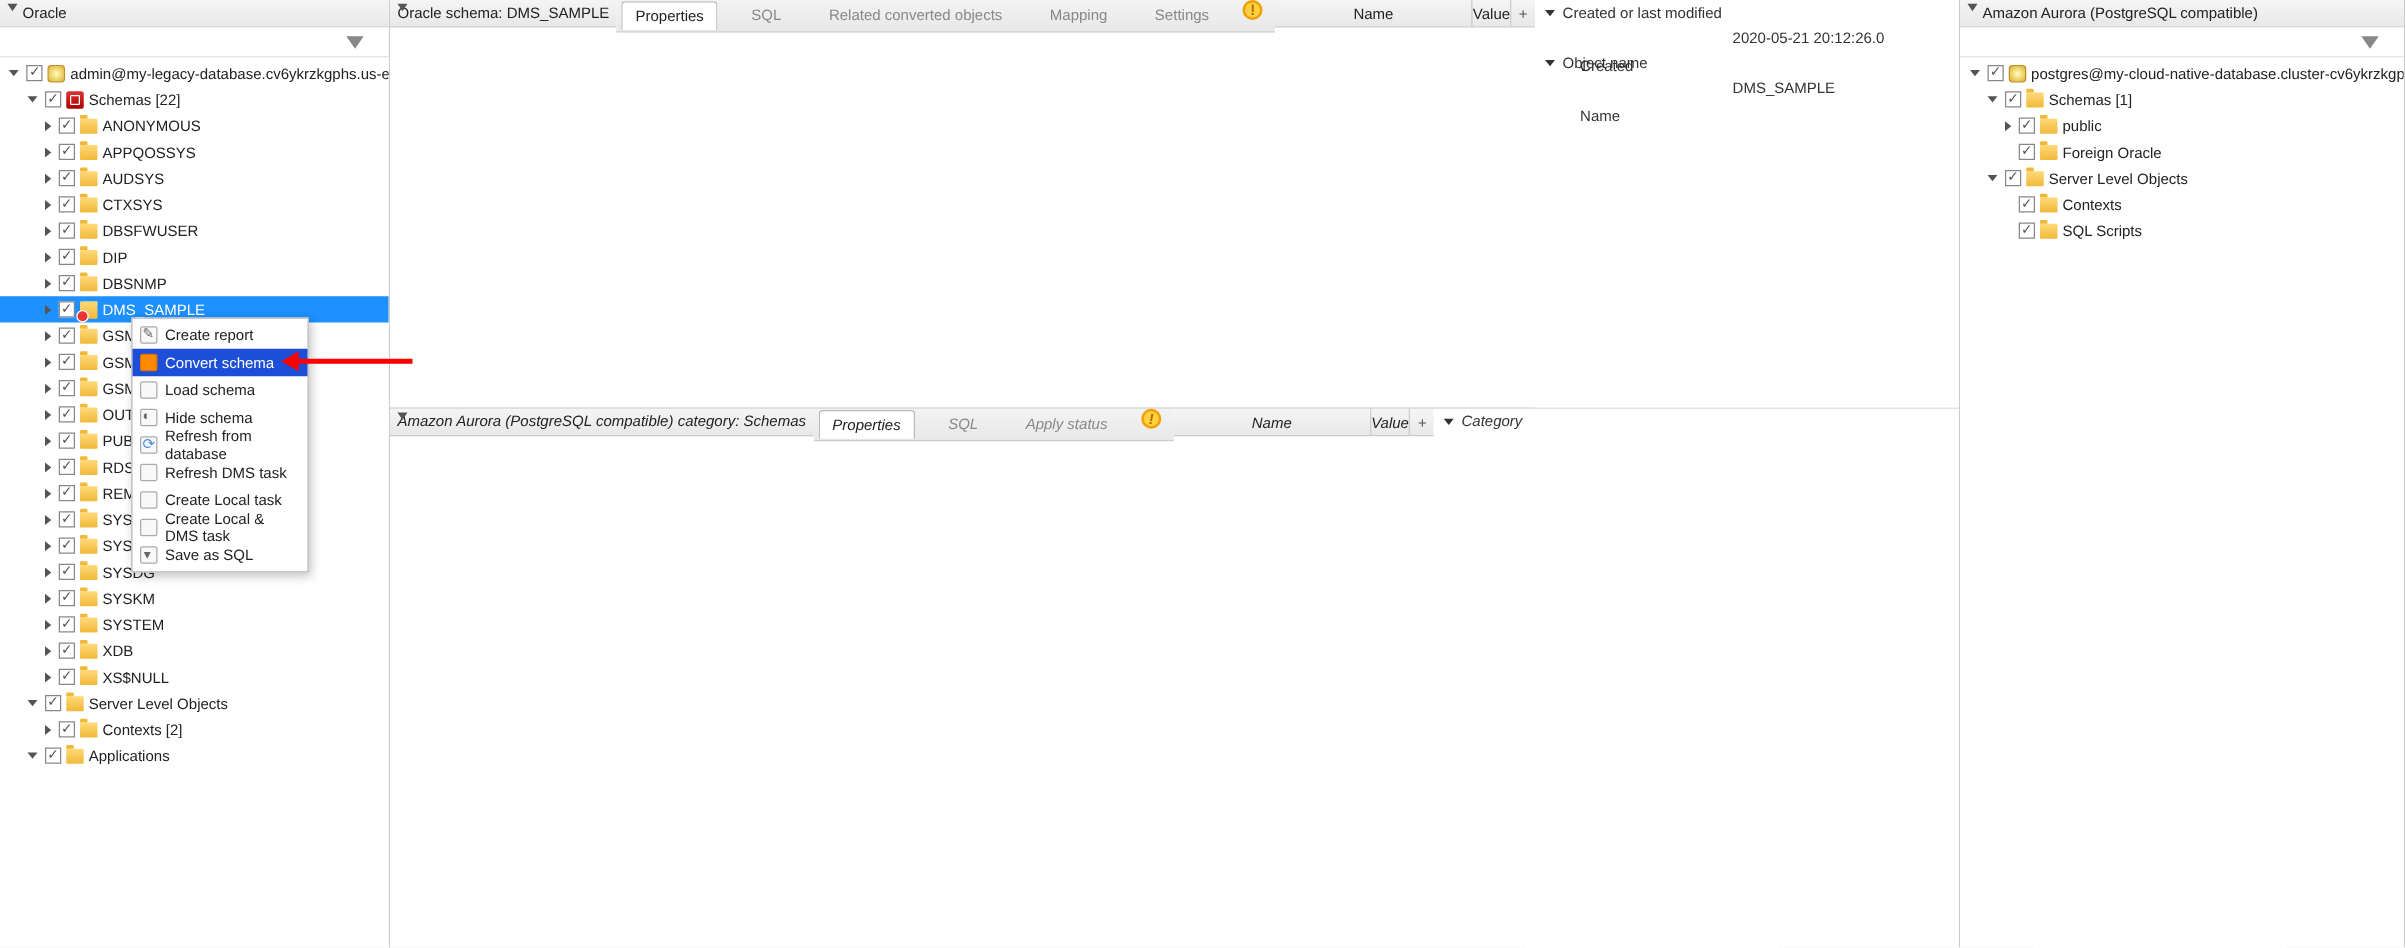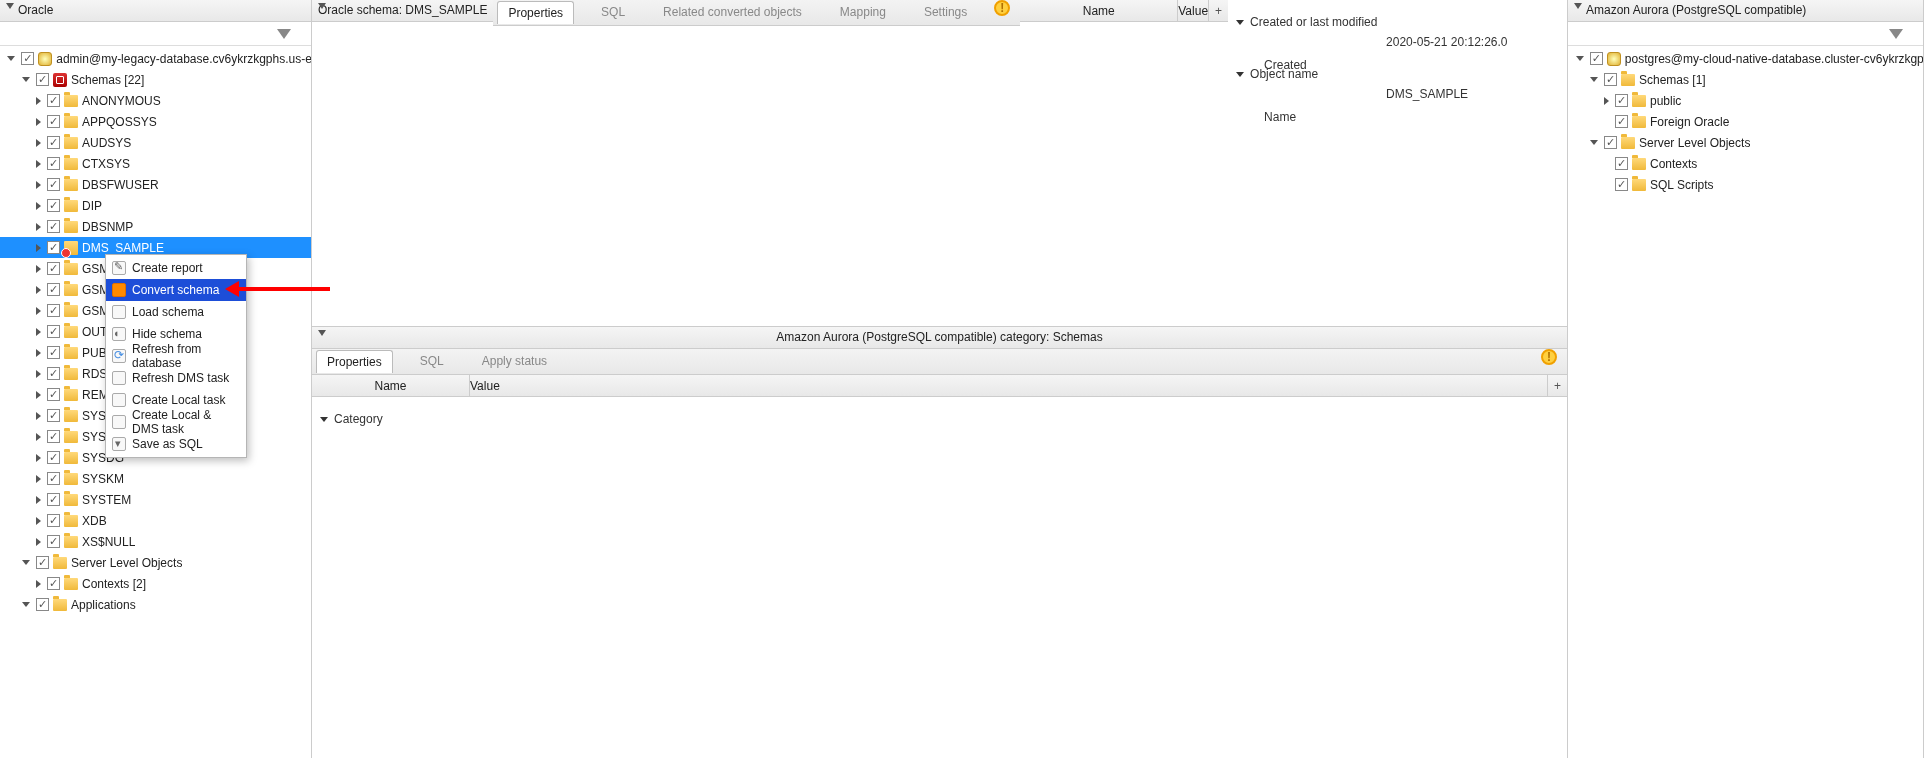--- a/index.html
+++ b/index.html
@@ -15,21 +15,21 @@
   }
   .panel {
     display: flex;
     flex-direction: column;
     background: #fff;
     border-right: 1px solid #ccc;
   }
   .panel-left { width: 312px; flex: 0 0 312px; }
   .panel-center { flex: 1; display: flex; flex-direction: column; }
   .panel-center-top { height: 327px; display:flex; flex-direction:row; border-bottom:1px solid #ccc;}
-  .panel-center-bottom { flex:1; display:flex; flex-direction:column;}
+  .panel-center-bottom { flex:1; display:flex; flex-direction:row;font-style:italic;}
   .panel-right { width: 356px; flex: 0 0 356px; }
 
   .panel-header {
     background: linear-gradient(#f5f5f5,#e8e8e8);
     border-bottom: 1px solid #ccc;
     padding: 3px 6px;
     font-size: 12px;
     color: #222;
     display:flex;
     align-items:flex-start;
@@ -169,21 +169,21 @@
     font-size:12px;
     color:#222;
   }
   .gh-name{width:158px;border-right:1px solid #ccc;text-align:center;line-height:22px;}
   .gh-val{flex:1;text-align:left;line-height:22px;}
   .gh-add{width:20px;border-left:1px solid #ccc;text-align:center;line-height:22px;color:#555;}
   .prop-body{flex:1;background:#fff;overflow:hidden;}
   .prop-row{display:flex;height:20px;align-items:center;font-size:12px;}
   .prop-row .k{width:158px;padding-left:22px;}
   .prop-row .v{flex:1;}
-  .prop-group{display:flex;height:20px;align-items:center;font-size:12px;font-weight:normal;margin-top:12px;}
+  .prop-group{display:flex;height:20px;align-items:center;font-size:12px;font-weight:normal;}
   .prop-group .tri{margin:0 6px 0 8px;}
   .prop-group .tri.open{border-left:4px solid transparent;border-right:4px solid transparent;border-top:5px solid #333;border-bottom:none;width:0;height:0;}
   .prop-group .label{font-size:12px;}
   .prop-row.sub .k{padding-left:36px;margin-top:45px;}
 
   
   .ctx-menu{
     position:absolute;
     top:254px;left:105px;
     width:142px;

